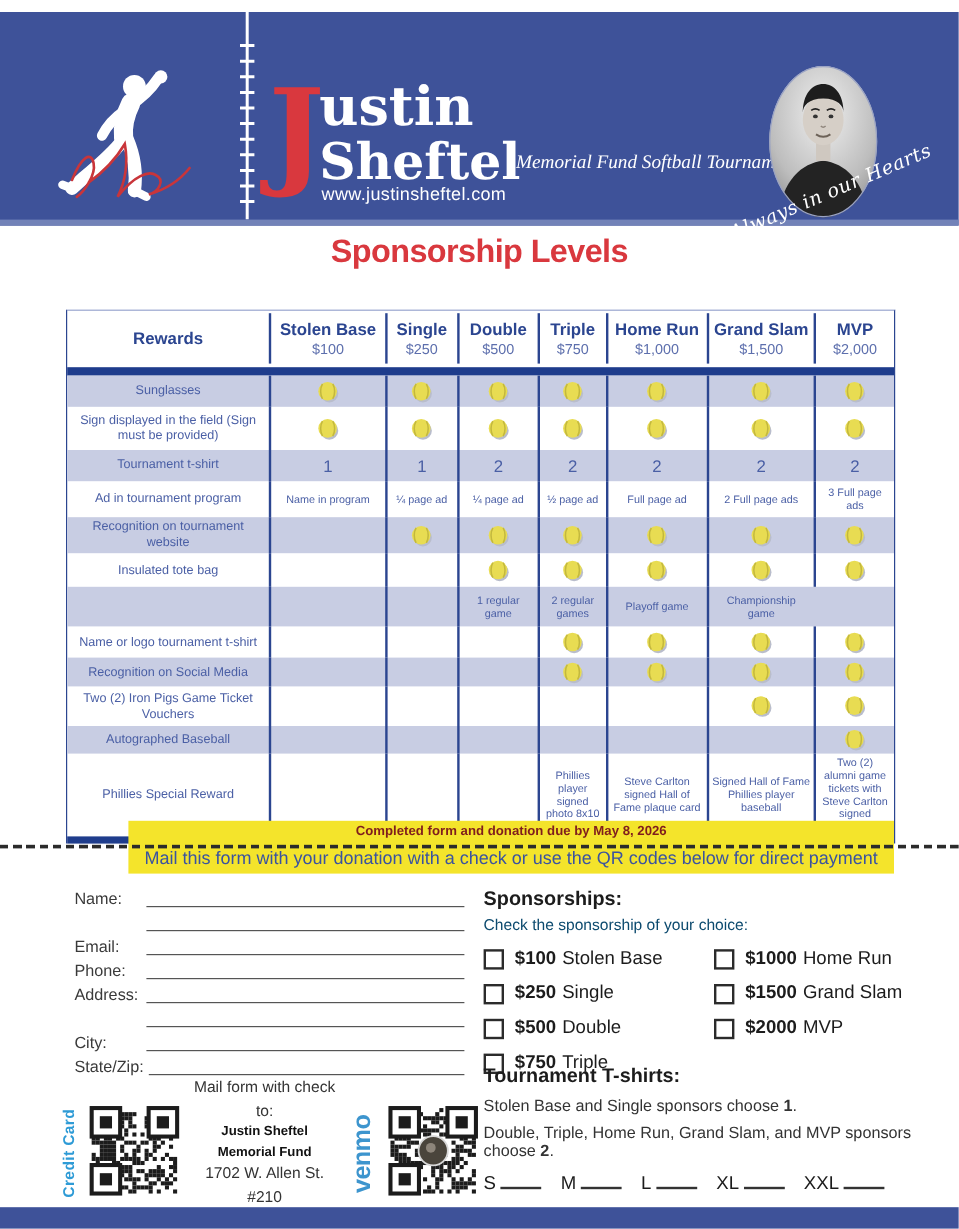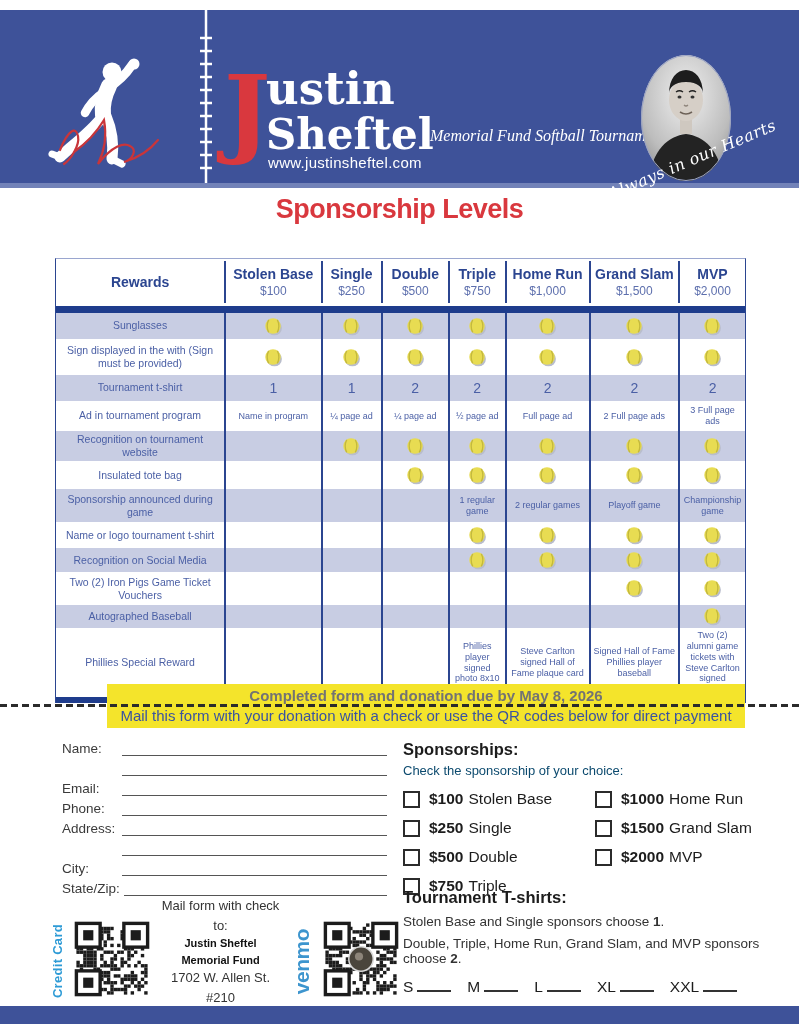--- a/index.html
+++ b/index.html
@@ -47,21 +47,21 @@
   #tbody .t-row:nth-child(9){min-height:24px;}
   #tbody .t-row:nth-child(10){min-height:33px;}
   #tbody .t-row:nth-child(11){min-height:22px;}
   #tbody .t-row:nth-child(12){min-height:50px;}
   .row-label{font-size:10.5px;color:#4A5FA5;line-height:1.25;}
   .cell-text{font-size:9px;color:#4A5FA5;line-height:1.2;}
   .cell-num{font-size:14px;color:#4A5FA5;}
   .ball{display:block;}
   
   .banner-yellow{position:absolute;left:107px;width:638px;top:684px;height:44px;background:#F4E42B;}
-  .by-line1{font-weight:bold;font-size:15px;color:#737373;text-align:center;margin-top:3px;}
+  .by-line1{font-weight:bold;font-size:11px;color:#7f1d1d;text-align:center;margin-top:3px;}
   .by-line2{position:absolute;left:0;right:0;bottom:4px;font-size:15px;color:#3A53A0;text-align:center;}
   .cutline{position:absolute;left:0;right:0;top:704px;height:3px;
     background:repeating-linear-gradient(90deg,#2b2b2b 0 7px,transparent 7px 11px);}
   
   .fields{position:absolute;left:62px;top:742px;width:325px;}
   .frow{display:flex;align-items:flex-end;height:14px;margin-bottom:6px;}
   .flabel{min-width:56px;padding-right:4px;font-size:13.5px;color:#3a3a3a;white-space:nowrap;}
   .fline{flex:1;border-bottom:1.5px solid #555;height:12px;}
   
   .spons{position:absolute;left:403px;top:740px;width:392px;color:#1c1c1c;}
@@ -256,21 +256,21 @@
           <svg class="ball" width="19" height="19" viewBox="0 0 24 24">
             <circle cx="13.2" cy="13.8" r="9.4" fill="#b9bdcc"></circle>
             <circle cx="11.4" cy="11.4" r="9.8" fill="#e8dc52"></circle>
             <path d="M6 3.6 C3.4 8 3.4 15 6 19.4" stroke="#c3b83e" stroke-width="1.6" fill="none"></path>
             <path d="M16.8 3.6 C19.4 8 19.4 15 16.8 19.4" stroke="#c3b83e" stroke-width="1.6" fill="none"></path>
           </svg>
         </div>
       </div>
       <div class="t-row">
         <div class="t-cell">
-          <span class="row-label">Sign displayed in the with (Sign must be provided)</span>
+          <span class="row-label">Sign displayed in the field (Sign must be provided)</span>
         </div>
         <div class="t-cell">
           <svg class="ball" width="19" height="19" viewBox="0 0 24 24">
             <circle cx="13.2" cy="13.8" r="9.4" fill="#b9bdcc"></circle>
             <circle cx="11.4" cy="11.4" r="9.8" fill="#e8dc52"></circle>
             <path d="M6 3.6 C3.4 8 3.4 15 6 19.4" stroke="#c3b83e" stroke-width="1.6" fill="none"></path>
             <path d="M16.8 3.6 C19.4 8 19.4 15 16.8 19.4" stroke="#c3b83e" stroke-width="1.6" fill="none"></path>
           </svg>
         </div>
         <div class="t-cell">
@@ -469,23 +469,20 @@
         <div class="t-cell">
           <svg class="ball" width="19" height="19" viewBox="0 0 24 24">
             <circle cx="13.2" cy="13.8" r="9.4" fill="#b9bdcc"></circle>
             <circle cx="11.4" cy="11.4" r="9.8" fill="#e8dc52"></circle>
             <path d="M6 3.6 C3.4 8 3.4 15 6 19.4" stroke="#c3b83e" stroke-width="1.6" fill="none"></path>
             <path d="M16.8 3.6 C19.4 8 19.4 15 16.8 19.4" stroke="#c3b83e" stroke-width="1.6" fill="none"></path>
           </svg>
         </div>
       </div>
       <div class="t-row">
-        <div class="t-cell">
-          <span class="row-label">Sponsorship announced during game</span>
-        </div>
         <div class="t-cell"></div>
         <div class="t-cell"></div>
         <div class="t-cell"></div>
         <div class="t-cell">
           <span class="cell-text">1 regular game</span>
         </div>
         <div class="t-cell">
           <span class="cell-text">2 regular games</span>
         </div>
         <div class="t-cell">

